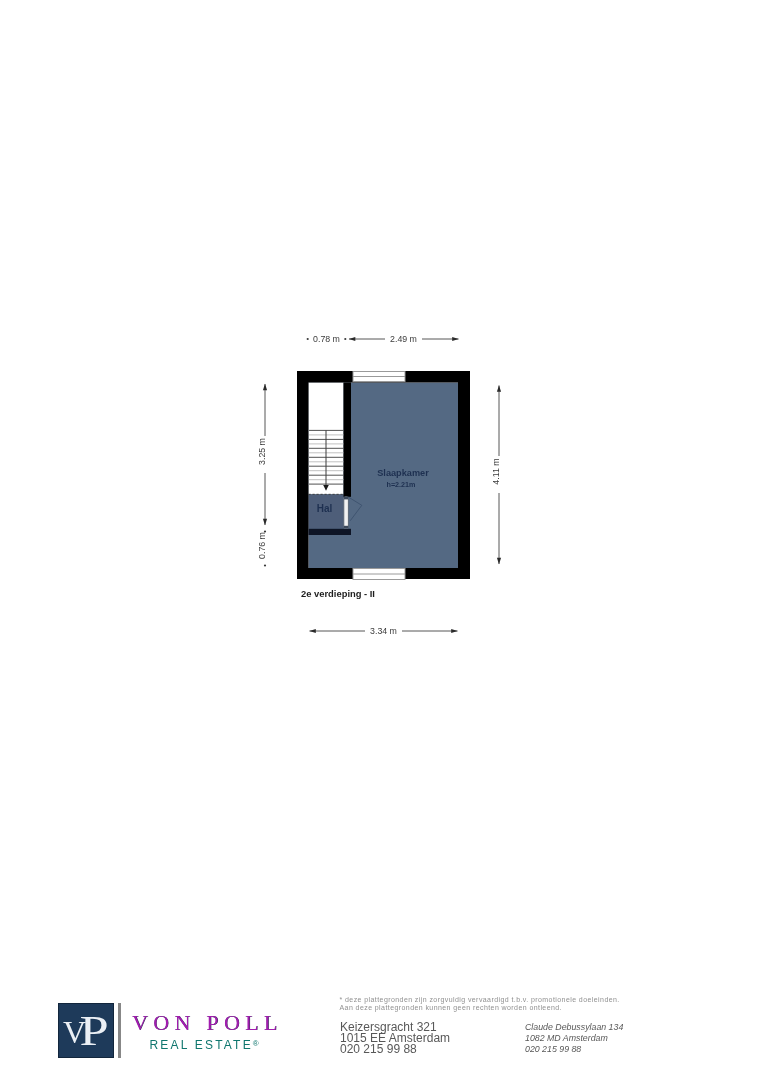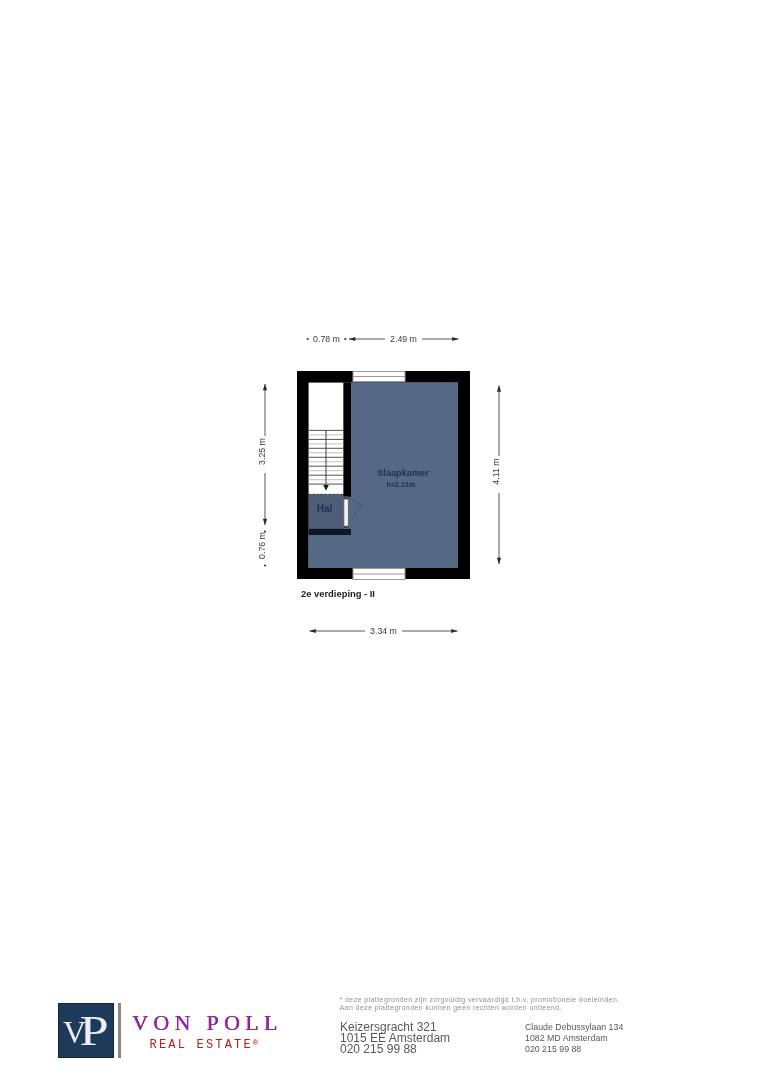--- a/index.html
+++ b/index.html
@@ -130,19 +130,19 @@
   <svg width="54" height="53" viewBox="0 0 54 53">
     <text fill-opacity="0.99" x="4" y="39" font-family="Liberation Serif, serif" font-size="32" fill="#eef2f7">V</text>
     <text fill-opacity="0.99" x="16.8" y="41.5" font-family="Liberation Serif, serif" font-size="43" fill="#eef2f7" transform="scale(1.22 1)">P</text>
   </svg>
 </div>
 
 <div class="abs" style="left:117.5px;top:1003px;width:3px;height:55px;background:#878787;"></div>
 
 <div class="abs" style="left:132px;top:1009.5px;font-family:'Liberation Serif',serif;font-size:22px;letter-spacing:5.3px;color:#a21caf;text-shadow:0.4px 0 0 #2a3a50;">VON POLL</div>
 
-<div class="abs" style="left:149.5px;top:1038px;font-size:12px;letter-spacing:2.2px;color:#b91c1c;font-family:Liberation Mono, monospace;">REAL ESTATE<span style="font-size:8px;vertical-align:3px;">®</span></div>
+<div class="abs" style="left:149.5px;top:1038px;font-size:12px;letter-spacing:2.2px;color:#0f766e;">REAL ESTATE<span style="font-size:8px;vertical-align:3px;">®</span></div>
 
 <div class="abs" style="left:339.5px;top:996px;font-size:7px;letter-spacing:0.42px;line-height:8.2px;color:#909090;">* deze plattegronden zijn zorgvuldig vervaardigd t.b.v. promotionele doeleinden.<br>Aan deze plattegronden kunnen geen rechten worden ontleend.</div>
 
 <div class="abs" style="left:340px;top:1022px;font-size:12px;line-height:10.9px;color:#585858;">Keizersgracht 321<br>1015 EE Amsterdam<br>020 215 99 88</div>
 
-<div class="abs" style="left:525px;top:1022px;font-size:8.8px;line-height:10.9px;color:#585858;">Claude Debussylaan 134<br>1082 MD Amsterdam<br>020 215 99 88</div>
+<div class="abs" style="left:525px;top:1022px;font-size:8.8px;line-height:10.9px;color:#585858;font-style:italic;">Claude Debussylaan 134<br>1082 MD Amsterdam<br>020 215 99 88</div>
 
 </body></html>

